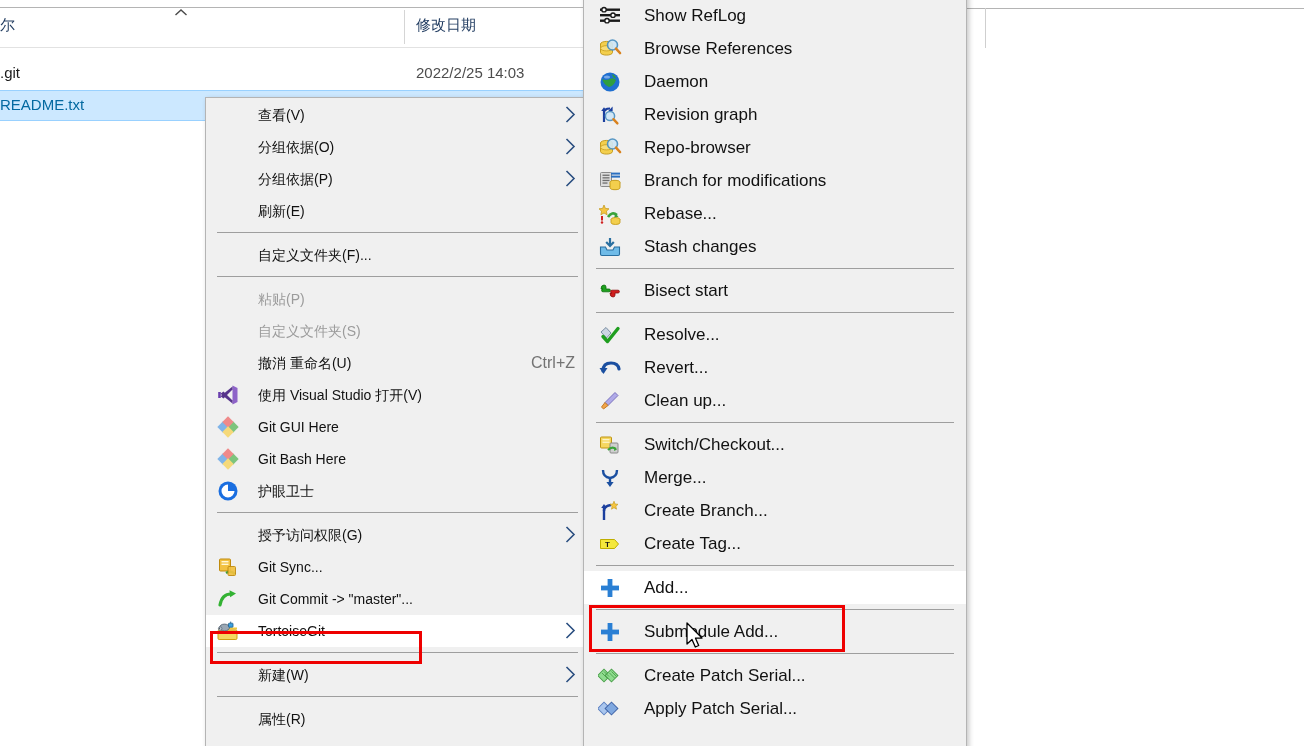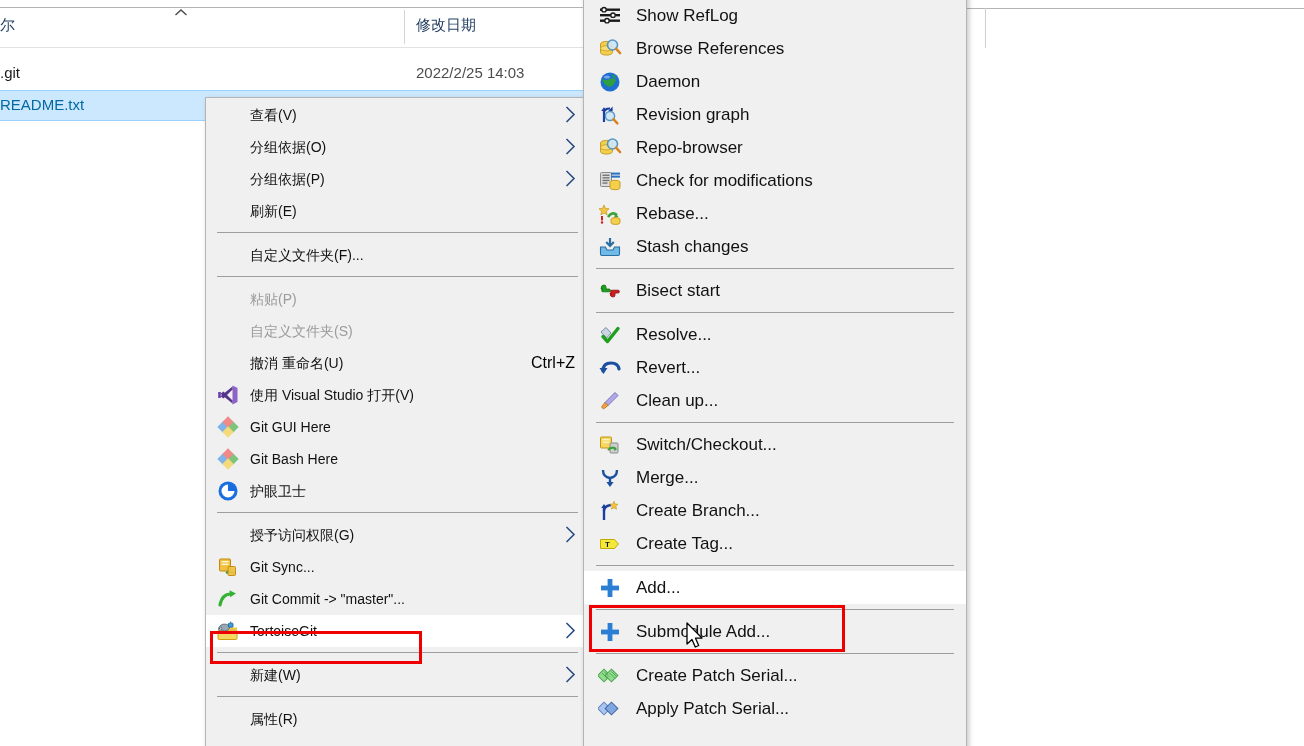--- a/index.html
+++ b/index.html
@@ -90,32 +90,33 @@
     padding:1px 0;
   }
   .menu-item {
     position:relative;
     height:32px;
     display:flex;
     align-items:center;
     padding:0 10px 0 0;
     white-space:nowrap;
     cursor:default;
+    gap:8px;
   }
   .menu-item.hover { background:#ffffff; }
   .menu-item .mi-icon {
     width:44px; min-width:44px; height:32px;
     display:flex; align-items:center; justify-content:center;
   }
   .menu-item .mi-label {
     font-size:17px; color:#111111; line-height:1;
   }
   .menu-item.disabled .mi-label { color:#9b9b9b; }
   .menu-item .mi-accel {
-    position:absolute; right:14px; font-size:16px; color:#000000;
+    position:absolute; right:14px; font-size:16px; color:#737373;
   }
   .menu-item .mi-arrow {
     position:absolute; right:13px; top:6px;
     width:11px; height:19px;
   }
   .menu-sep {
     height:1px; margin:5px 11px 6px 11px; background:#9e9e9e;
   }
 
   
@@ -451,21 +452,21 @@
         <rect x="4.5" y="4.6" width="7" height="1.3" fill="#6e6e6e"></rect>
         <rect x="4.5" y="7.2" width="7" height="1.3" fill="#6e6e6e"></rect>
         <rect x="4.5" y="9.8" width="7" height="1.3" fill="#6e6e6e"></rect>
         <rect x="4.5" y="12.4" width="5" height="1.3" fill="#6e6e6e"></rect>
         <rect x="13" y="2.6" width="9" height="2" fill="#2a6fc0"></rect>
         <rect x="13" y="5.6" width="9" height="2" fill="#2a6fc0"></rect>
         <ellipse cx="17" cy="12.5" rx="5" ry="2.2" fill="#f3cf4d" stroke="#c09512" stroke-width="0.9"></ellipse>
         <path d="M12 12.5 v5 a5 2.2 0 0 0 10 0 v-5" fill="#f3cf4d" stroke="#c09512" stroke-width="0.9"></path>
       </svg>
     </div>
-    <div class="mi-label">Check for modifications</div>
+    <div class="mi-label">Branch for modifications</div>
   </div>
 
   <div class="menu-item">
     <div class="mi-icon">
       <svg class="ic" width="24" height="22" viewBox="0 0 24 22">
         <path d="M6 2 L7.4 5.4 L11 5.8 L8.4 8.2 L9.1 11.8 L6 10 L2.9 11.8 L3.6 8.2 L1 5.8 L4.6 5.4 Z" fill="#f5c542" stroke="#c09512" stroke-width="0.7"></path>
         <path d="M4 13 v4.5" stroke="#d02020" stroke-width="2"></path>
         <circle cx="4" cy="19.5" r="1.2" fill="#d02020"></circle>
         <path d="M10 14 q4 -6 9 -2" fill="none" stroke="#3aa23a" stroke-width="2.6"></path>
         <path d="M20.5 13.4 l-3.6 -3 l-0.6 4.8 Z" fill="#3aa23a"></path>

